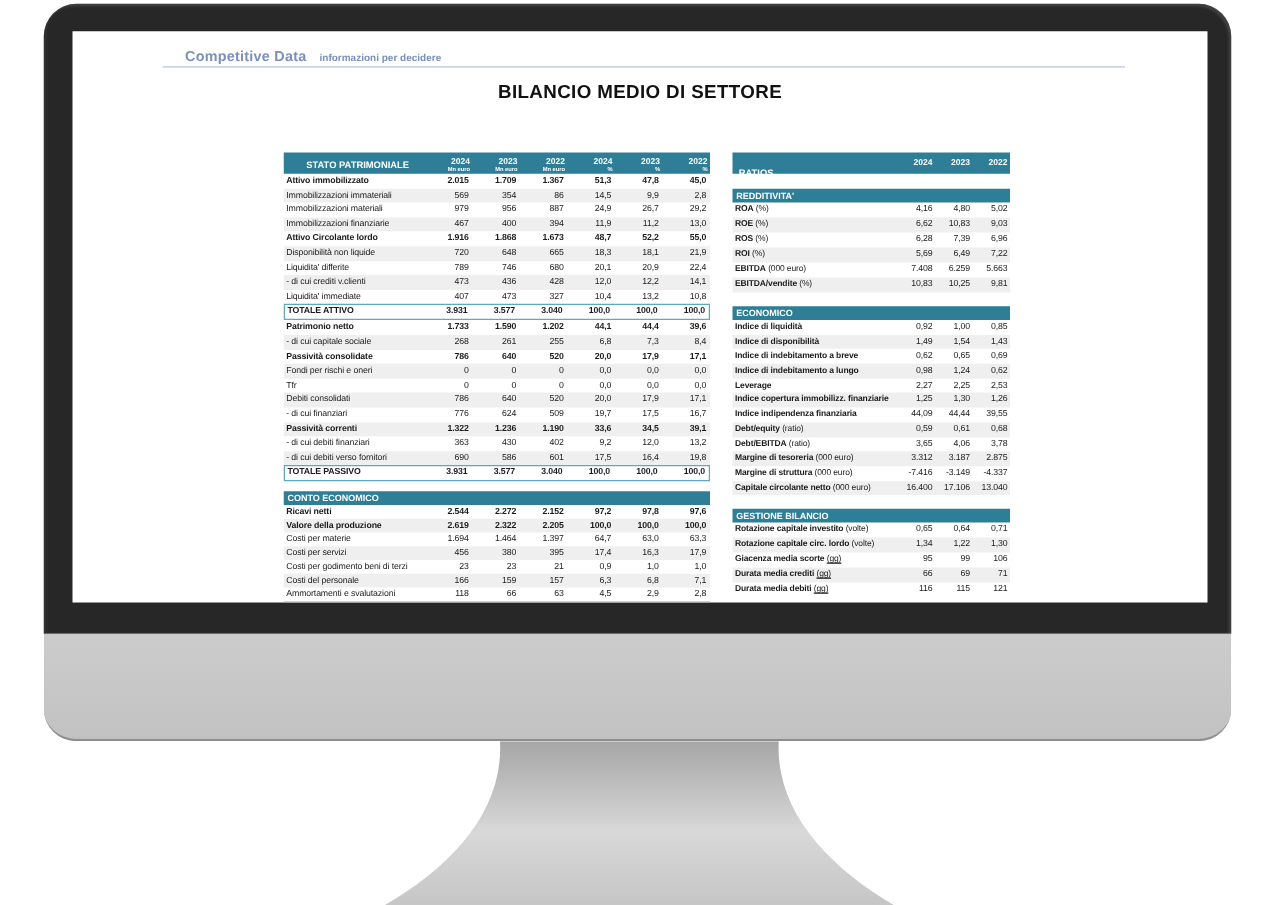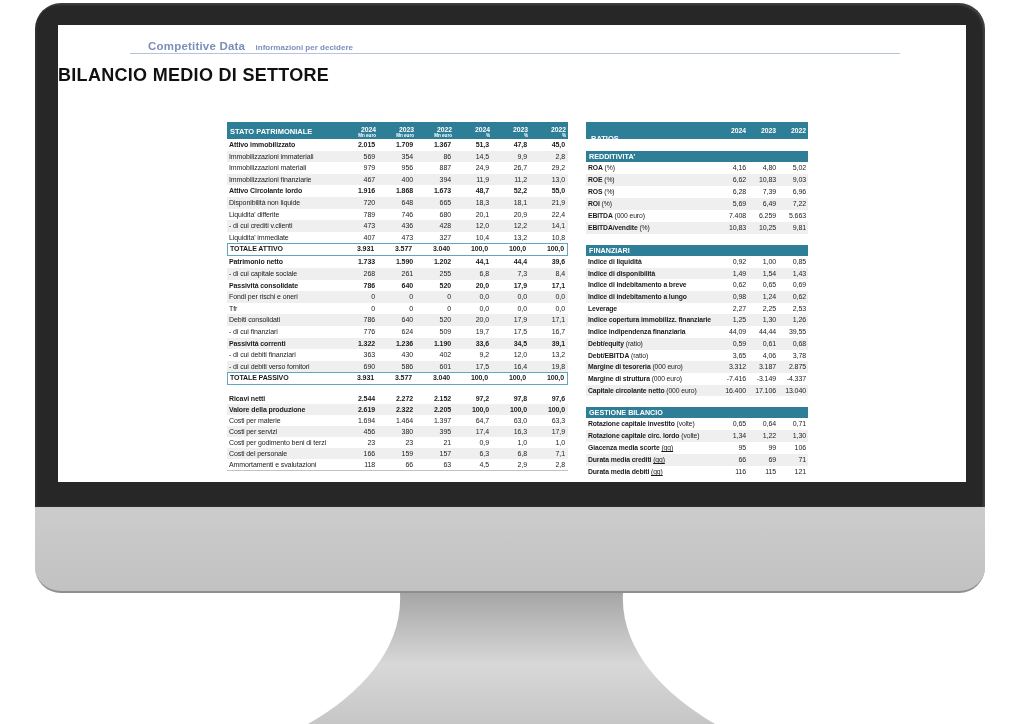--- a/index.html
+++ b/index.html
@@ -13,33 +13,33 @@
   .chin{position:absolute;left:35px;top:507px;width:950px;height:86px;
     background:linear-gradient(#cccccc,#c2c2c2);border-radius:0 0 26px 26px;
     border-bottom:2px solid #8e8e8e;box-sizing:border-box;}
   .stand{position:absolute;left:250px;top:593px;width:524px;height:131px;display:block;}
 
   
   .logo{position:absolute;left:74px;top:11px;white-space:nowrap;margin-left:16px;}
   .brand{font-size:11.5px;font-weight:bold;color:#7b8fbb;letter-spacing:.2px;}
   .tagline{font-size:8px;font-weight:bold;color:#7b8fbb;margin-left:6px;}
   .rule{position:absolute;left:72px;top:28px;width:770px;height:1px;background:#b7c3da;}
-  .title{position:absolute;left:0;top:40px;width:908px;
-    font-size:18px;font-weight:bold;color:#111;letter-spacing:.3px;}
+  .title{position:absolute;left:0;top:40px;width:908px;text-align:center;
+    font-size:15px;font-weight:bold;color:#111;letter-spacing:.3px;}
   .caption{position:absolute;left:179px;top:73px;font-size:10.5px;color:#111;}
 
   
   .col-left{position:absolute;left:169px;top:97px;width:341px;}
   .col-right{position:absolute;left:528px;top:97px;width:222px;}
 
   
   .band{background:#2e7e97;color:#fff;font-weight:bold;box-sizing:border-box;}
   .band.simple{height:11px;line-height:11px;font-size:7.2px;padding-left:3px;}
   .sp-band{display:flex;height:17px;}
-  .sp-band .bt{flex:1;font-size:7.5px;padding:5px 0 0 3px;}
+  .sp-band .bt{flex:1;font-size:7.5px;padding:5px 0 0 18px;}
   .yearcol{width:38px;text-align:right;padding:2px 2px 0 0;box-sizing:border-box;
     display:flex;flex-direction:column;justify-content:center;}
   .yearcol .yr{font-size:6.8px;line-height:7px;font-weight:bold;}
   .yearcol .unit{font-size:4.6px;line-height:5px;font-weight:600;}
   .ratios-band{display:flex;height:17px;align-items:center;}
   .ratios-band .bt{flex:1;font-size:7.5px;padding-left:5px;margin-top:16px;}
   .ryear{width:30px;text-align:right;font-size:6.8px;font-weight:bold;padding-right:2px;box-sizing:border-box;}
 
   
   .trow{display:flex;height:11.6px;line-height:11.6px;font-size:7px;color:#1b1b1b;letter-spacing:-.1px;}
@@ -292,20 +292,21 @@
               <span class="lbl">TOTALE PASSIVO</span>
               <span class="v">3.931</span>
               <span class="v">3.577</span>
               <span class="v">3.040</span>
               <span class="v">100,0</span>
               <span class="v">100,0</span>
               <span class="v">100,0</span>
             </div>
           </div>
         <div class="gap8"></div>
+        <div class="band simple">CONTO ECONOMICO</div>
         <div id="ce-rows">
             <div class="trow b">
               <span class="lbl">Ricavi netti</span>
               <span class="v">2.544</span>
               <span class="v">2.272</span>
               <span class="v">2.152</span>
               <span class="v">97,2</span>
               <span class="v">97,8</span>
               <span class="v">97,6</span>
             </div>
@@ -414,21 +415,21 @@
                 <span class="rlbl"><b>EBITDA/vendite</b> <span>(%)</span></span>
                 <span class="rv">10,83</span>
                 <span class="rv">10,25</span>
                 <span class="rv">9,81</span>
               </div>
             </div>
         </div>
         <div class="gap11"></div>
 
         <div class="sec-fin">
-          <div class="band simple">FINANZIARI</div>
+          <div class="band simple">ECONOMICO</div>
           <div id="fin-rows">
               <div class="rrow">
                 <span class="rlbl"><b>Indice di liquidità</b></span>
                 <span class="rv">0,92</span>
                 <span class="rv">1,00</span>
                 <span class="rv">0,85</span>
               </div>
               <div class="rrow stripe">
                 <span class="rlbl"><b>Indice di disponibilità</b></span>
                 <span class="rv">1,49</span>

